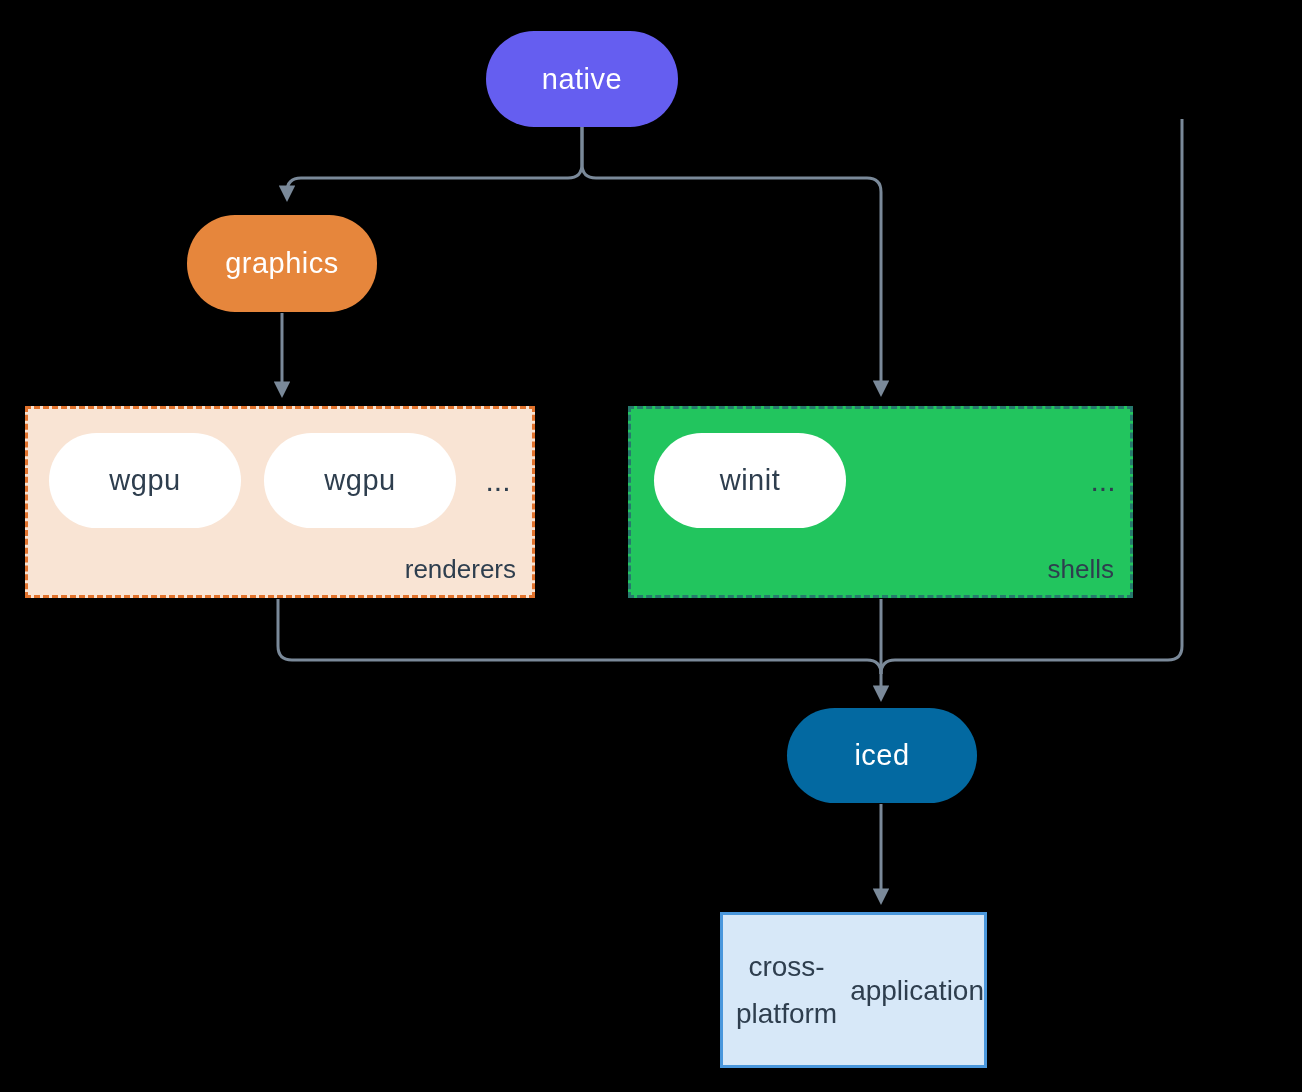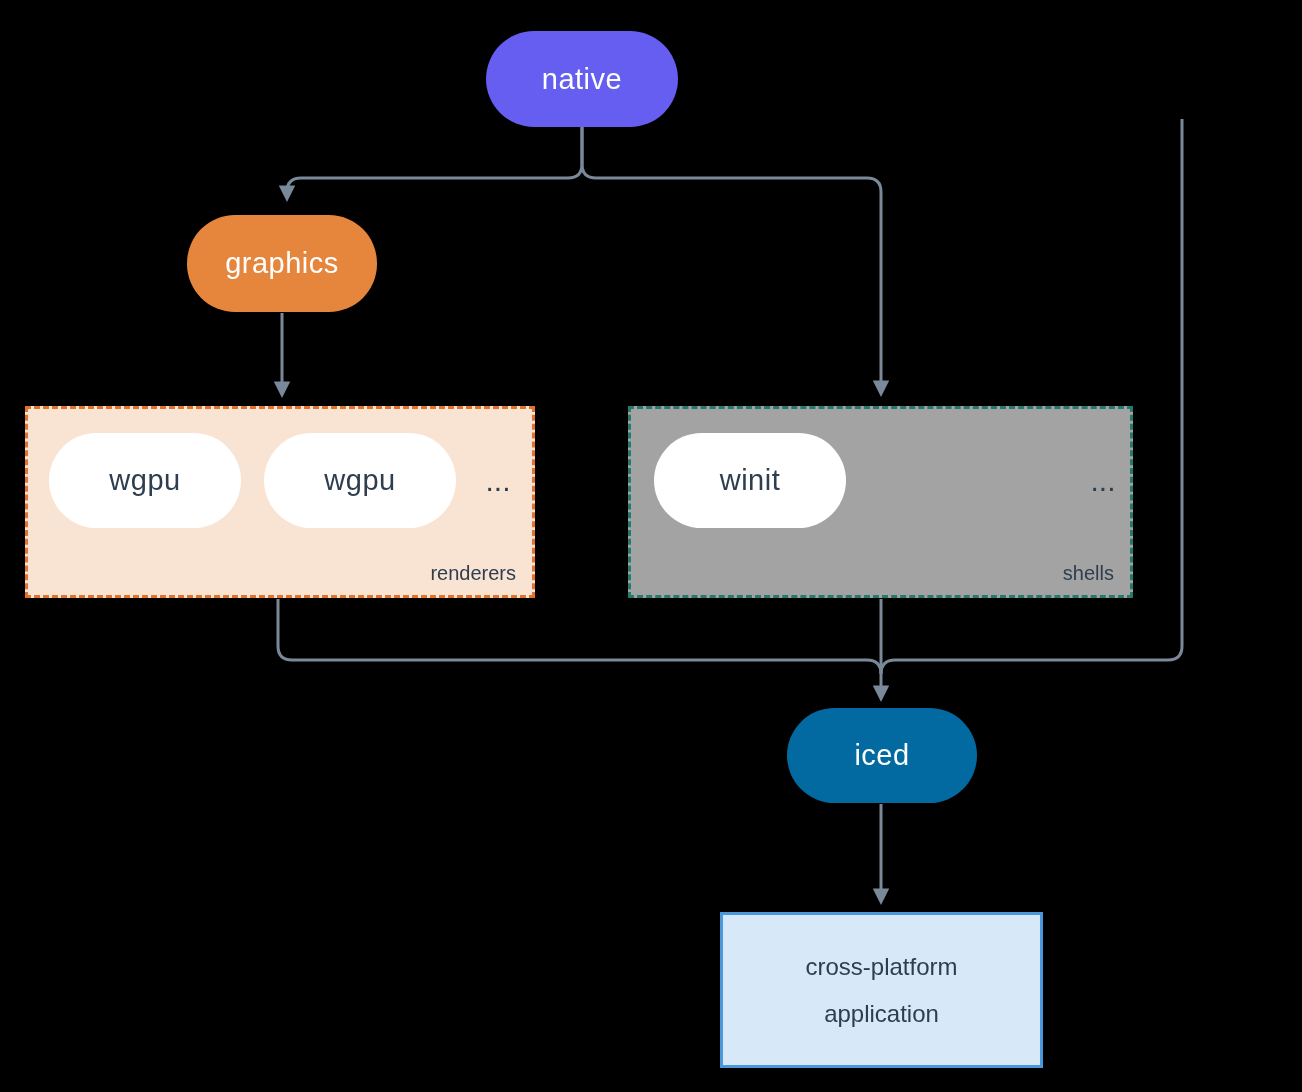--- a/index.html
+++ b/index.html
@@ -48,21 +48,21 @@
     z-index: 1;
     text-align: right;
   }
   .group-renderers {
     left: 25px; top: 406px; width: 510px; height: 192px;
     background: #f9e4d4;
     border: 3px dashed #e2732d;
   }
   .group-shells {
     left: 628px; top: 406px; width: 505px; height: 192px;
-    background: #a3a3a3;
+    background: #22c55e;
     border: 3px dashed #26796d;
     padding-left: 47px;
   }
   .group .pill {
     height: 95px;
     width: 192px;
     top: 24px;
   }
   .group-renderers .item-0 { left: 21px; }
   .group-renderers .item-1 { left: 236px; }
@@ -78,35 +78,35 @@
     font-size: 30px;
     color: #2e3e4e;
     z-index: 2;
   }
   .group-renderers .ellipsis { left: 440px; width: 60px; }
   .group-shells    .ellipsis { left: 444px; width: 56px; }
   .group-label {
     position: absolute;
     right: 16px;
     bottom: 10px;
-    font-size: 20px;
+    font-size: 26px;
     color: #2e3e4e;
   }
   .app-box {
     position: absolute;
     left: 720px; top: 912px;
-    width: 323px; height: 156px;
+    width: 267px; height: 156px;
     box-sizing: border-box;
     background: #d7e8f8;
     border: 3px solid #4a97dc;
     display: flex;
-    flex-direction: column;
+    flex-direction: row;
     align-items: center;
     justify-content: center;
-    font-size: 24px;
+    font-size: 28px;
     line-height: 47px;
     color: #2e3e4e;
     z-index: 2;
     text-align: center;
   }
 </style>
 </head>
 <body>
 
 <div class="canvas">

